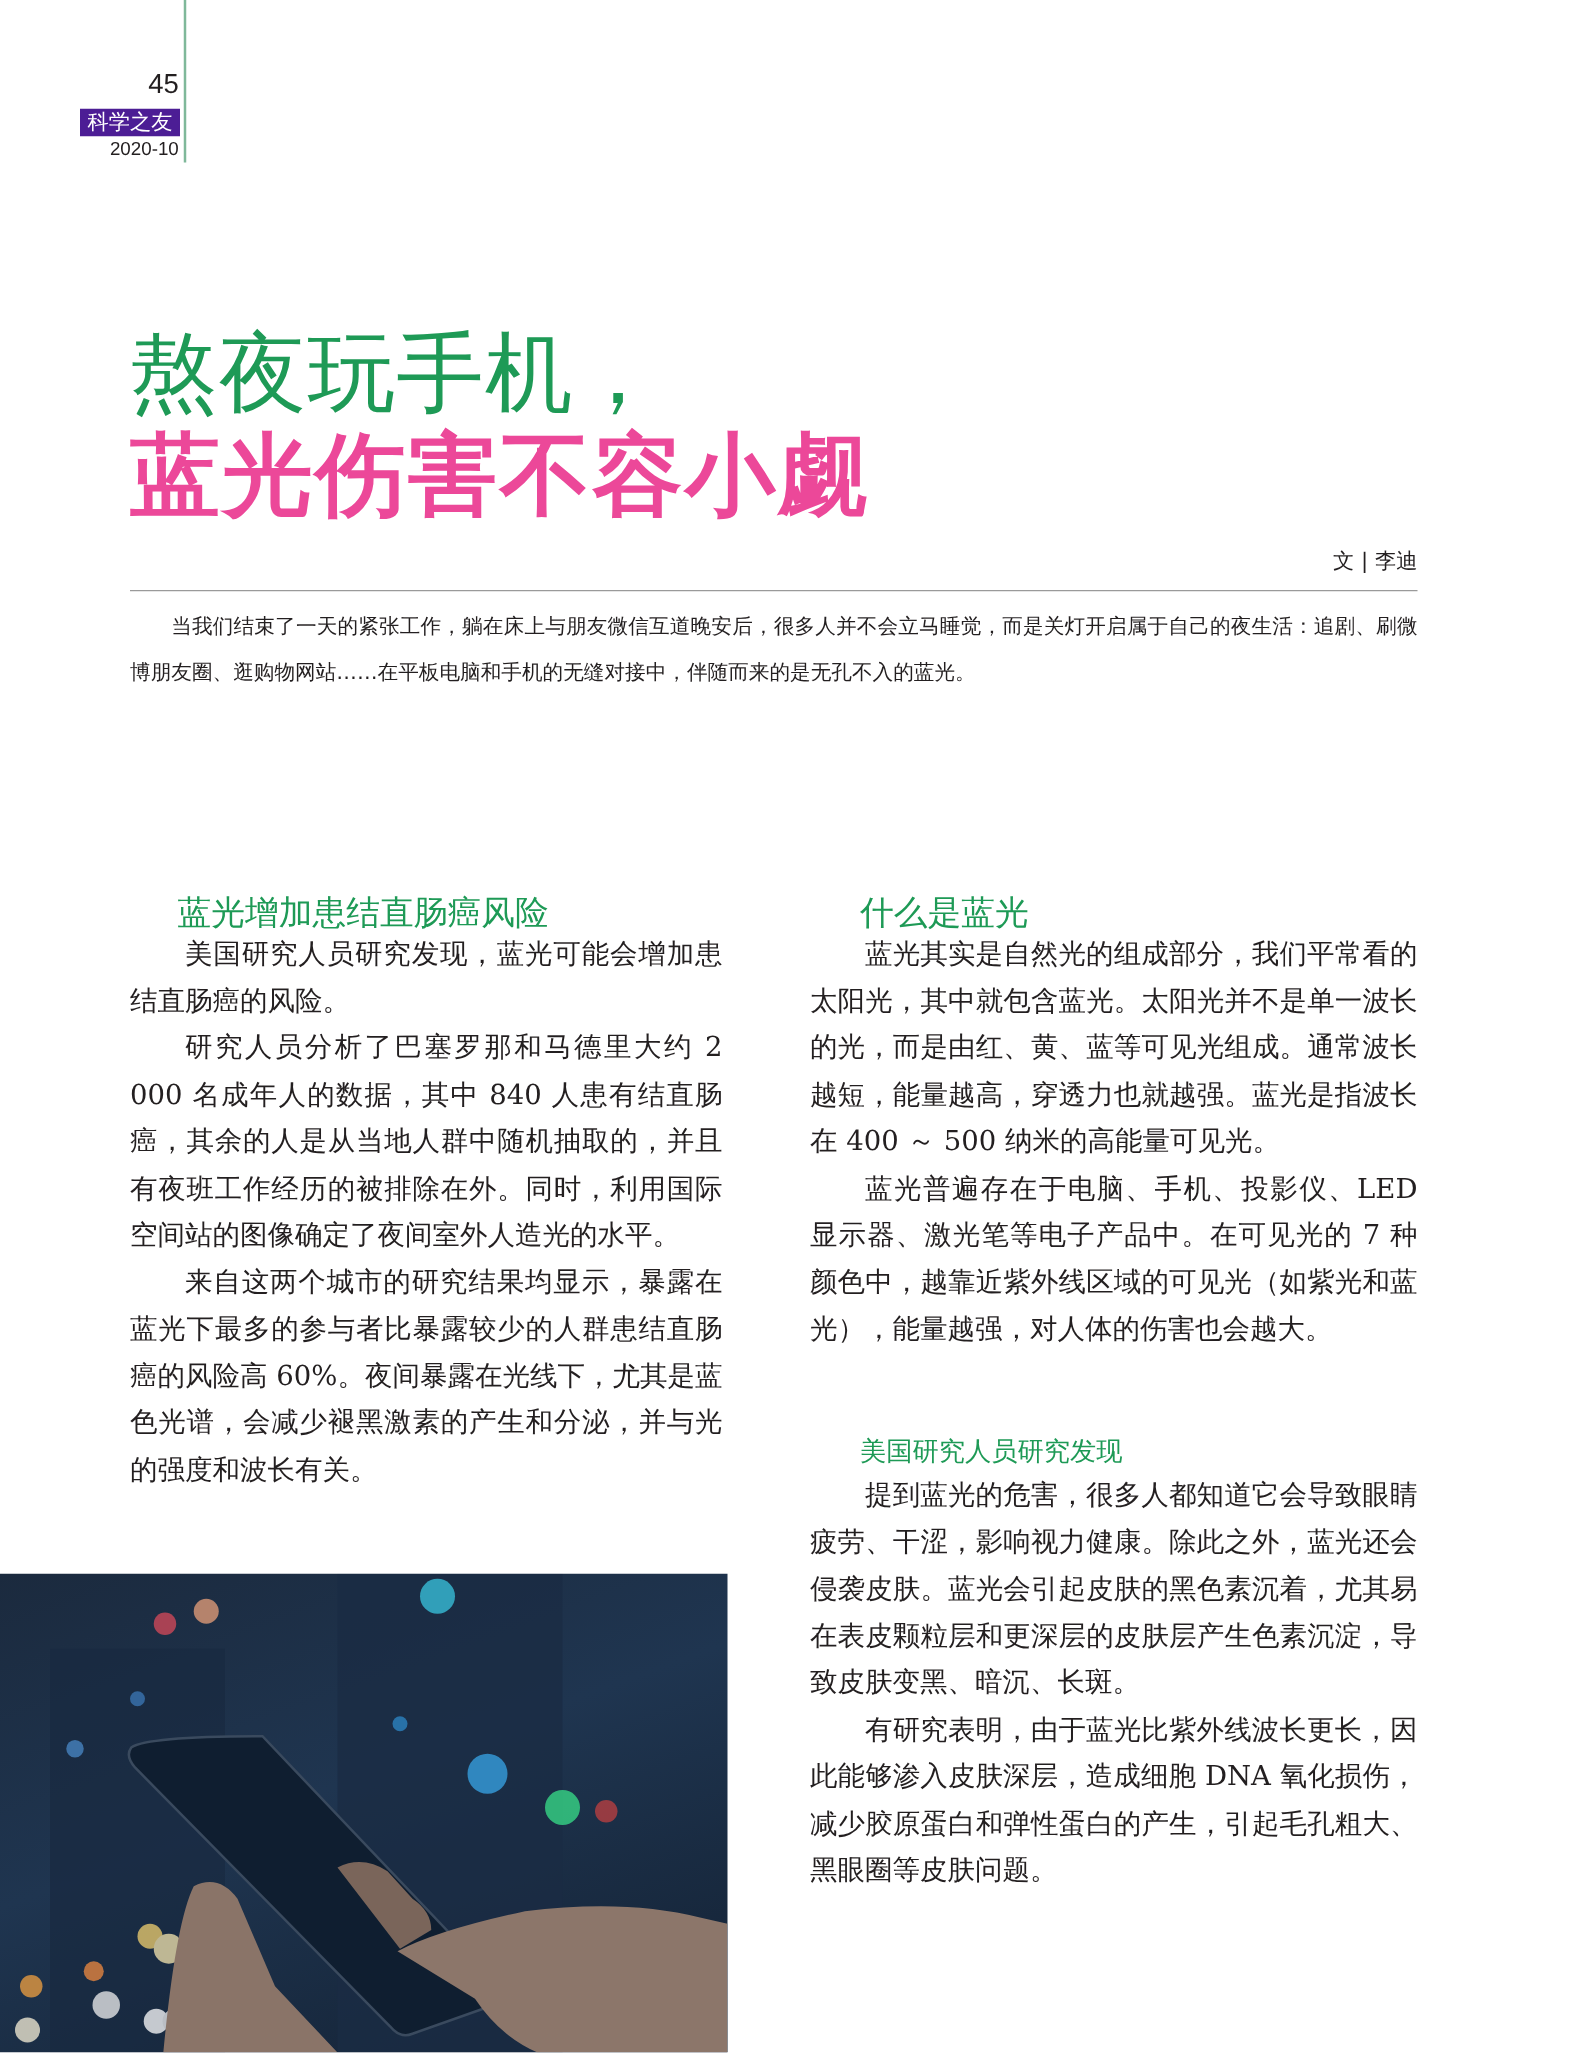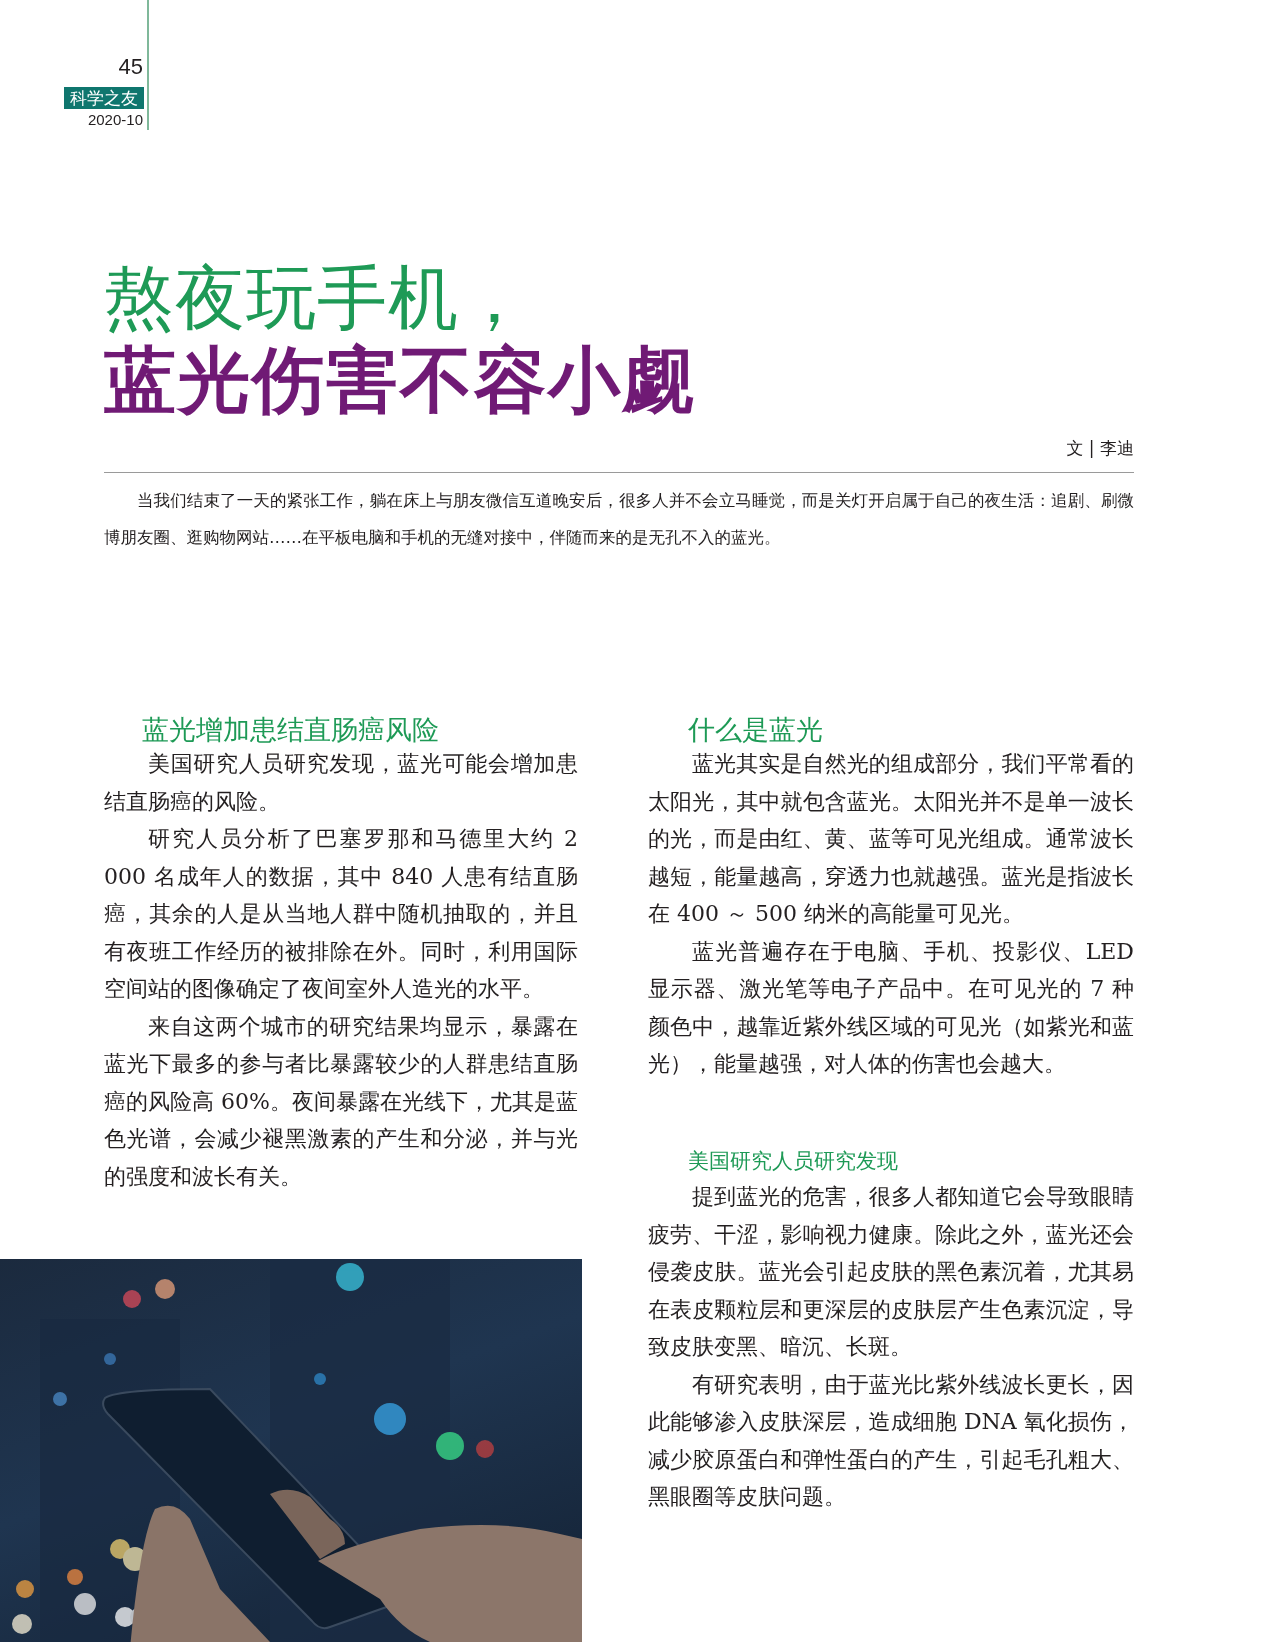--- a/index.html
+++ b/index.html
@@ -1,27 +1,27 @@
 <!DOCTYPE html>
 <html><head>
 <meta charset="utf-8">
 <style>
   html, body { margin:0; padding:0; background:#fff; }
   body { width:1270px; height:1642px; position:relative; overflow:hidden;
          font-family:"DejaVu Sans","Liberation Sans",sans-serif; color:#231f20; }
   .vline { position:absolute; left:147px; top:0; width:2px; height:130px; background:#7fb89a; }
   .page-num { position:absolute; right:1127px; top:54px; font-size:22px; color:#231f20;
               font-family:"Liberation Sans",sans-serif; }
-  .mag-badge { position:absolute; left:64px; top:87px; width:80px; height:22px; background:#0f766e;
+  .mag-badge { position:absolute; left:64px; top:87px; width:80px; height:22px; background:#4c1d95;
                color:#fff; font-size:17px; line-height:22px; text-align:center; }
   .issue { position:absolute; right:1127px; top:111px; font-size:15px; color:#231f20;
            font-family:"Liberation Sans",sans-serif; }
   .title1 { position:absolute; left:104px; top:258px; font-size:70px; color:#1e9a56; font-weight:300;
             letter-spacing:1px; line-height:80px; }
-  .title2 { position:absolute; left:104px; top:340px; font-size:72px; color:#701a75; font-weight:bold;
+  .title2 { position:absolute; left:104px; top:340px; font-size:72px; color:#ec4899; font-weight:bold;
             letter-spacing:2px; line-height:80px; }
   .byline { position:absolute; right:136px; top:437px; font-size:17px; color:#231f20; }
   .hr { position:absolute; left:104px; top:472px; width:1030px; height:1px; background:#9a9a9a; }
   .intro { position:absolute; left:104px; top:482px; width:1030px; font-size:16.5px; line-height:37px; }
   .intro p { margin:0; text-indent:2em; text-align:justify; }
   .col { position:absolute; font-family:"DejaVu Serif","Liberation Serif",serif; font-size:22px;
          line-height:37.5px; text-align:justify; }
   .col p { margin:0; text-indent:2em; }
   .h2 { position:absolute; font-size:27px; color:#1e9a56; font-family:"DejaVu Sans",sans-serif;margin-top:29px; }
   .h3 { position:absolute; font-size:21px; color:#1e9a56; font-family:"DejaVu Sans",sans-serif; }

